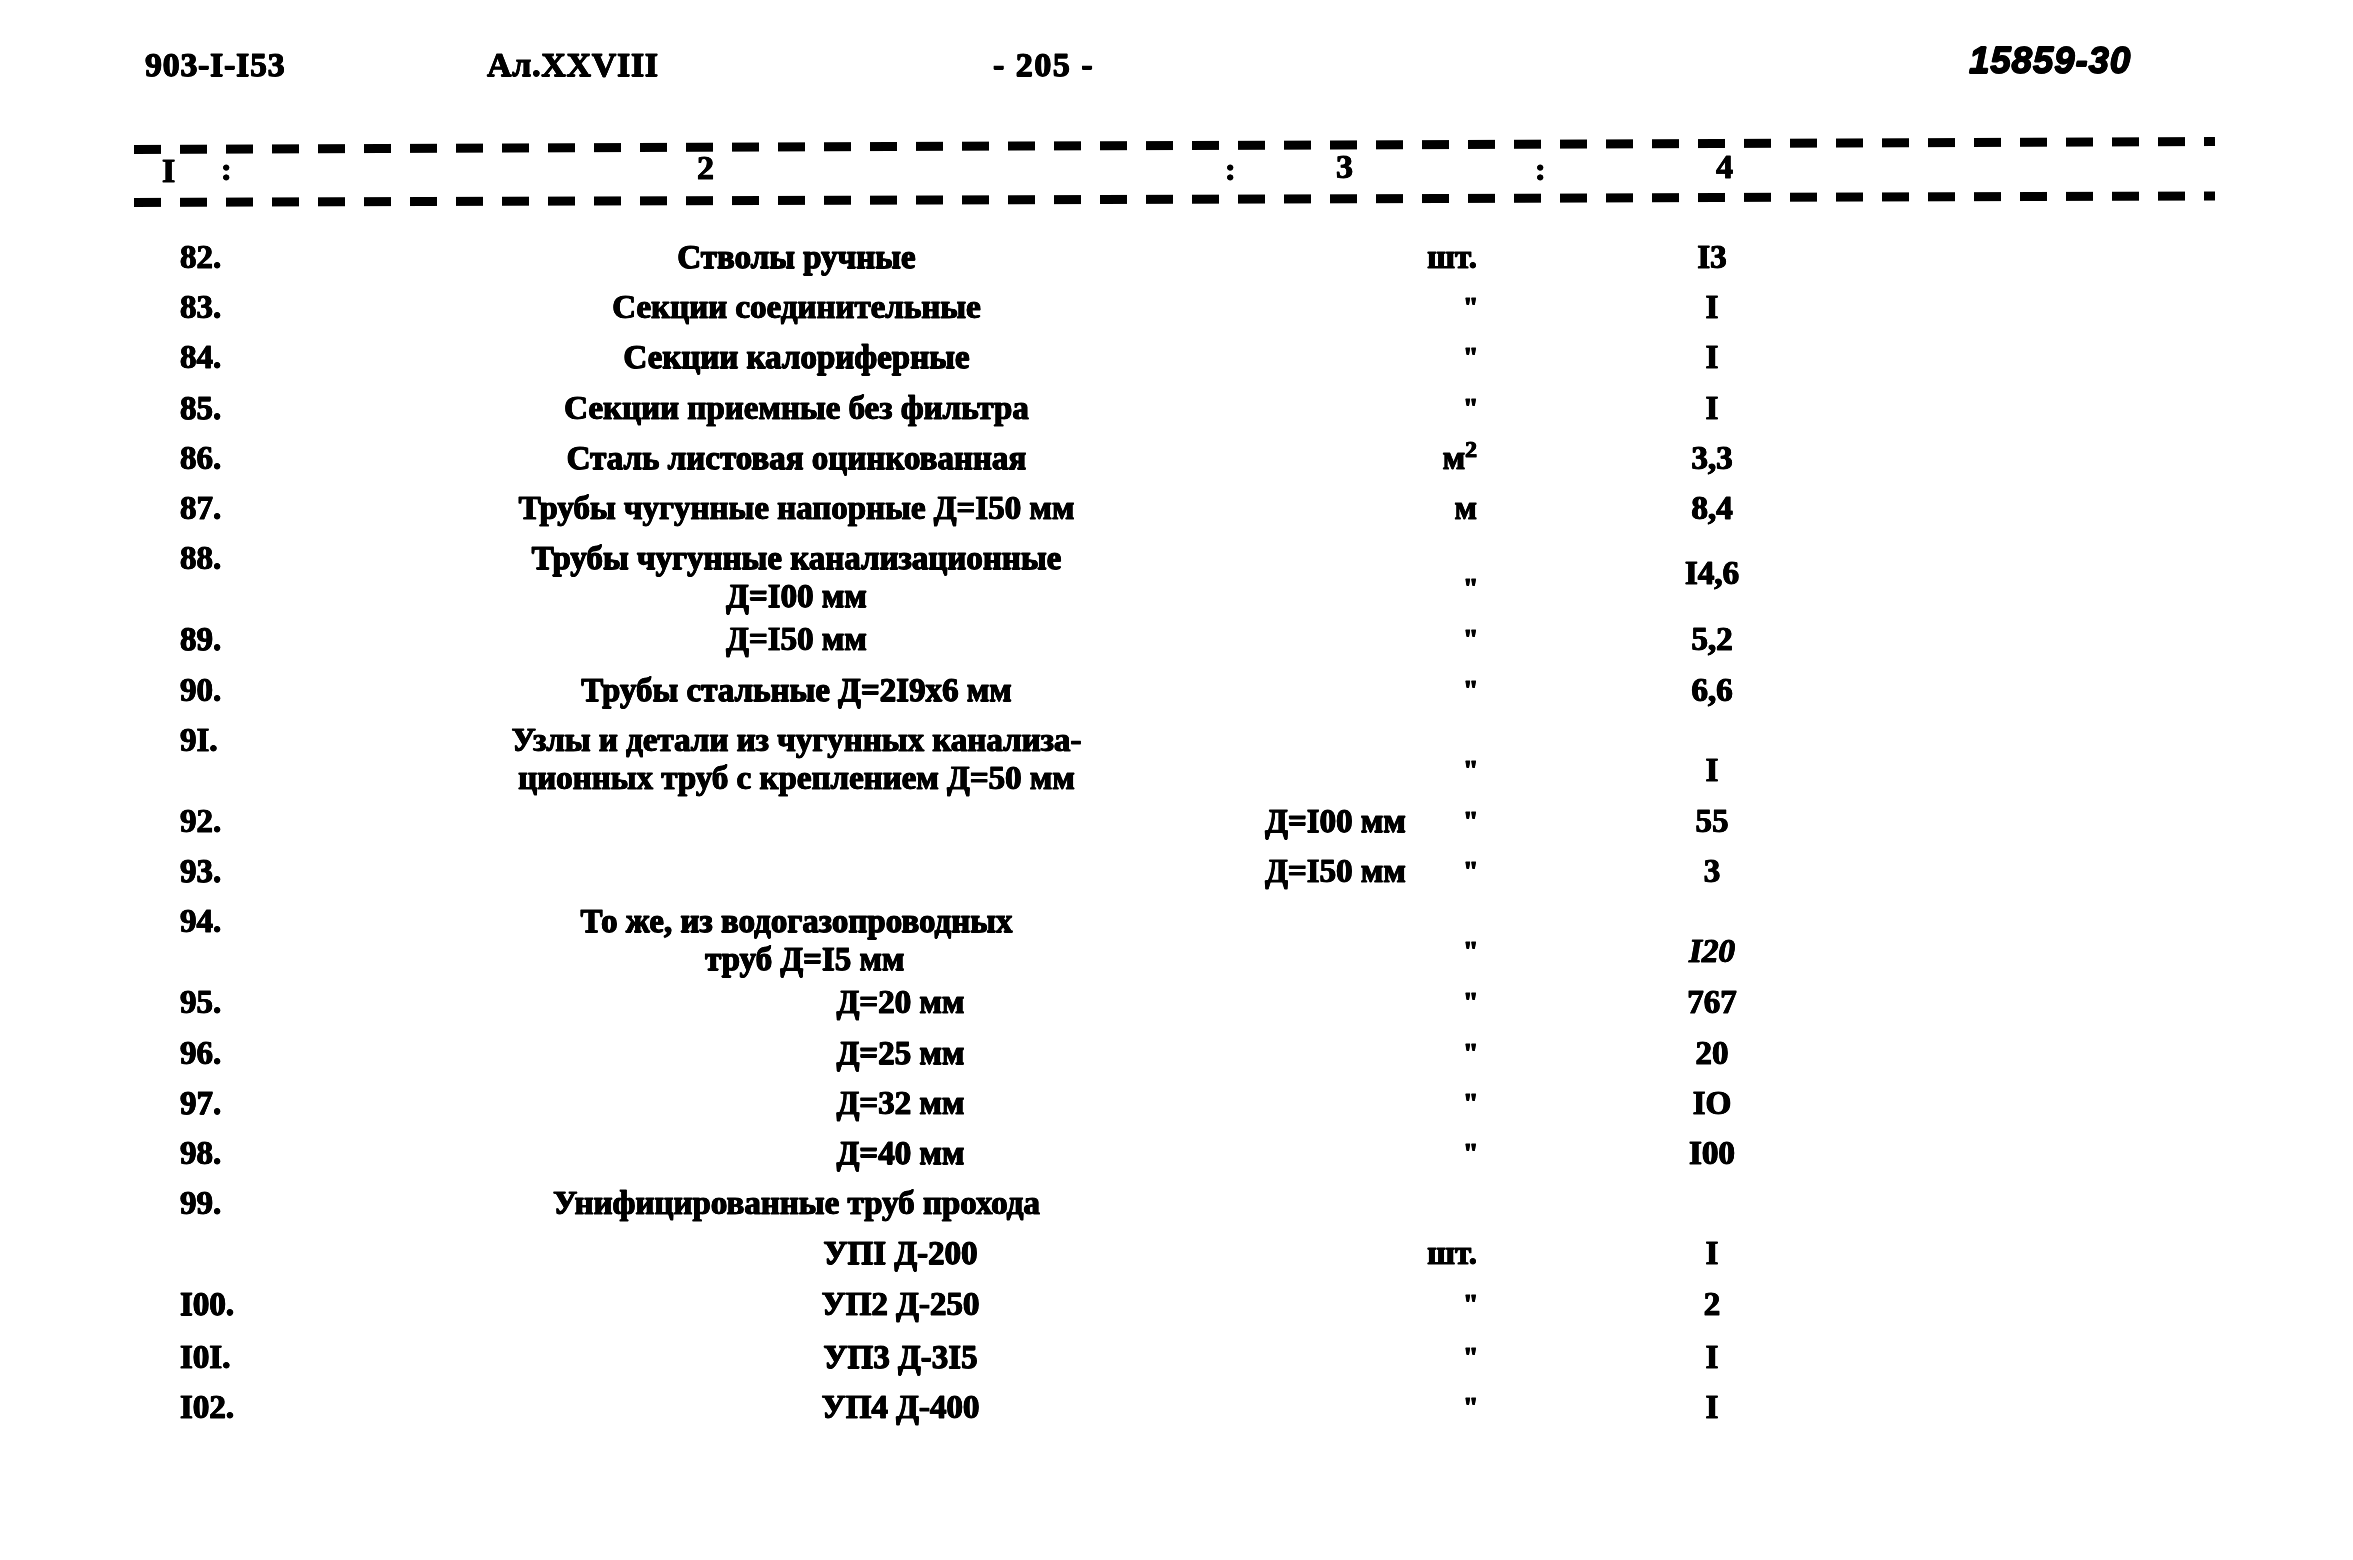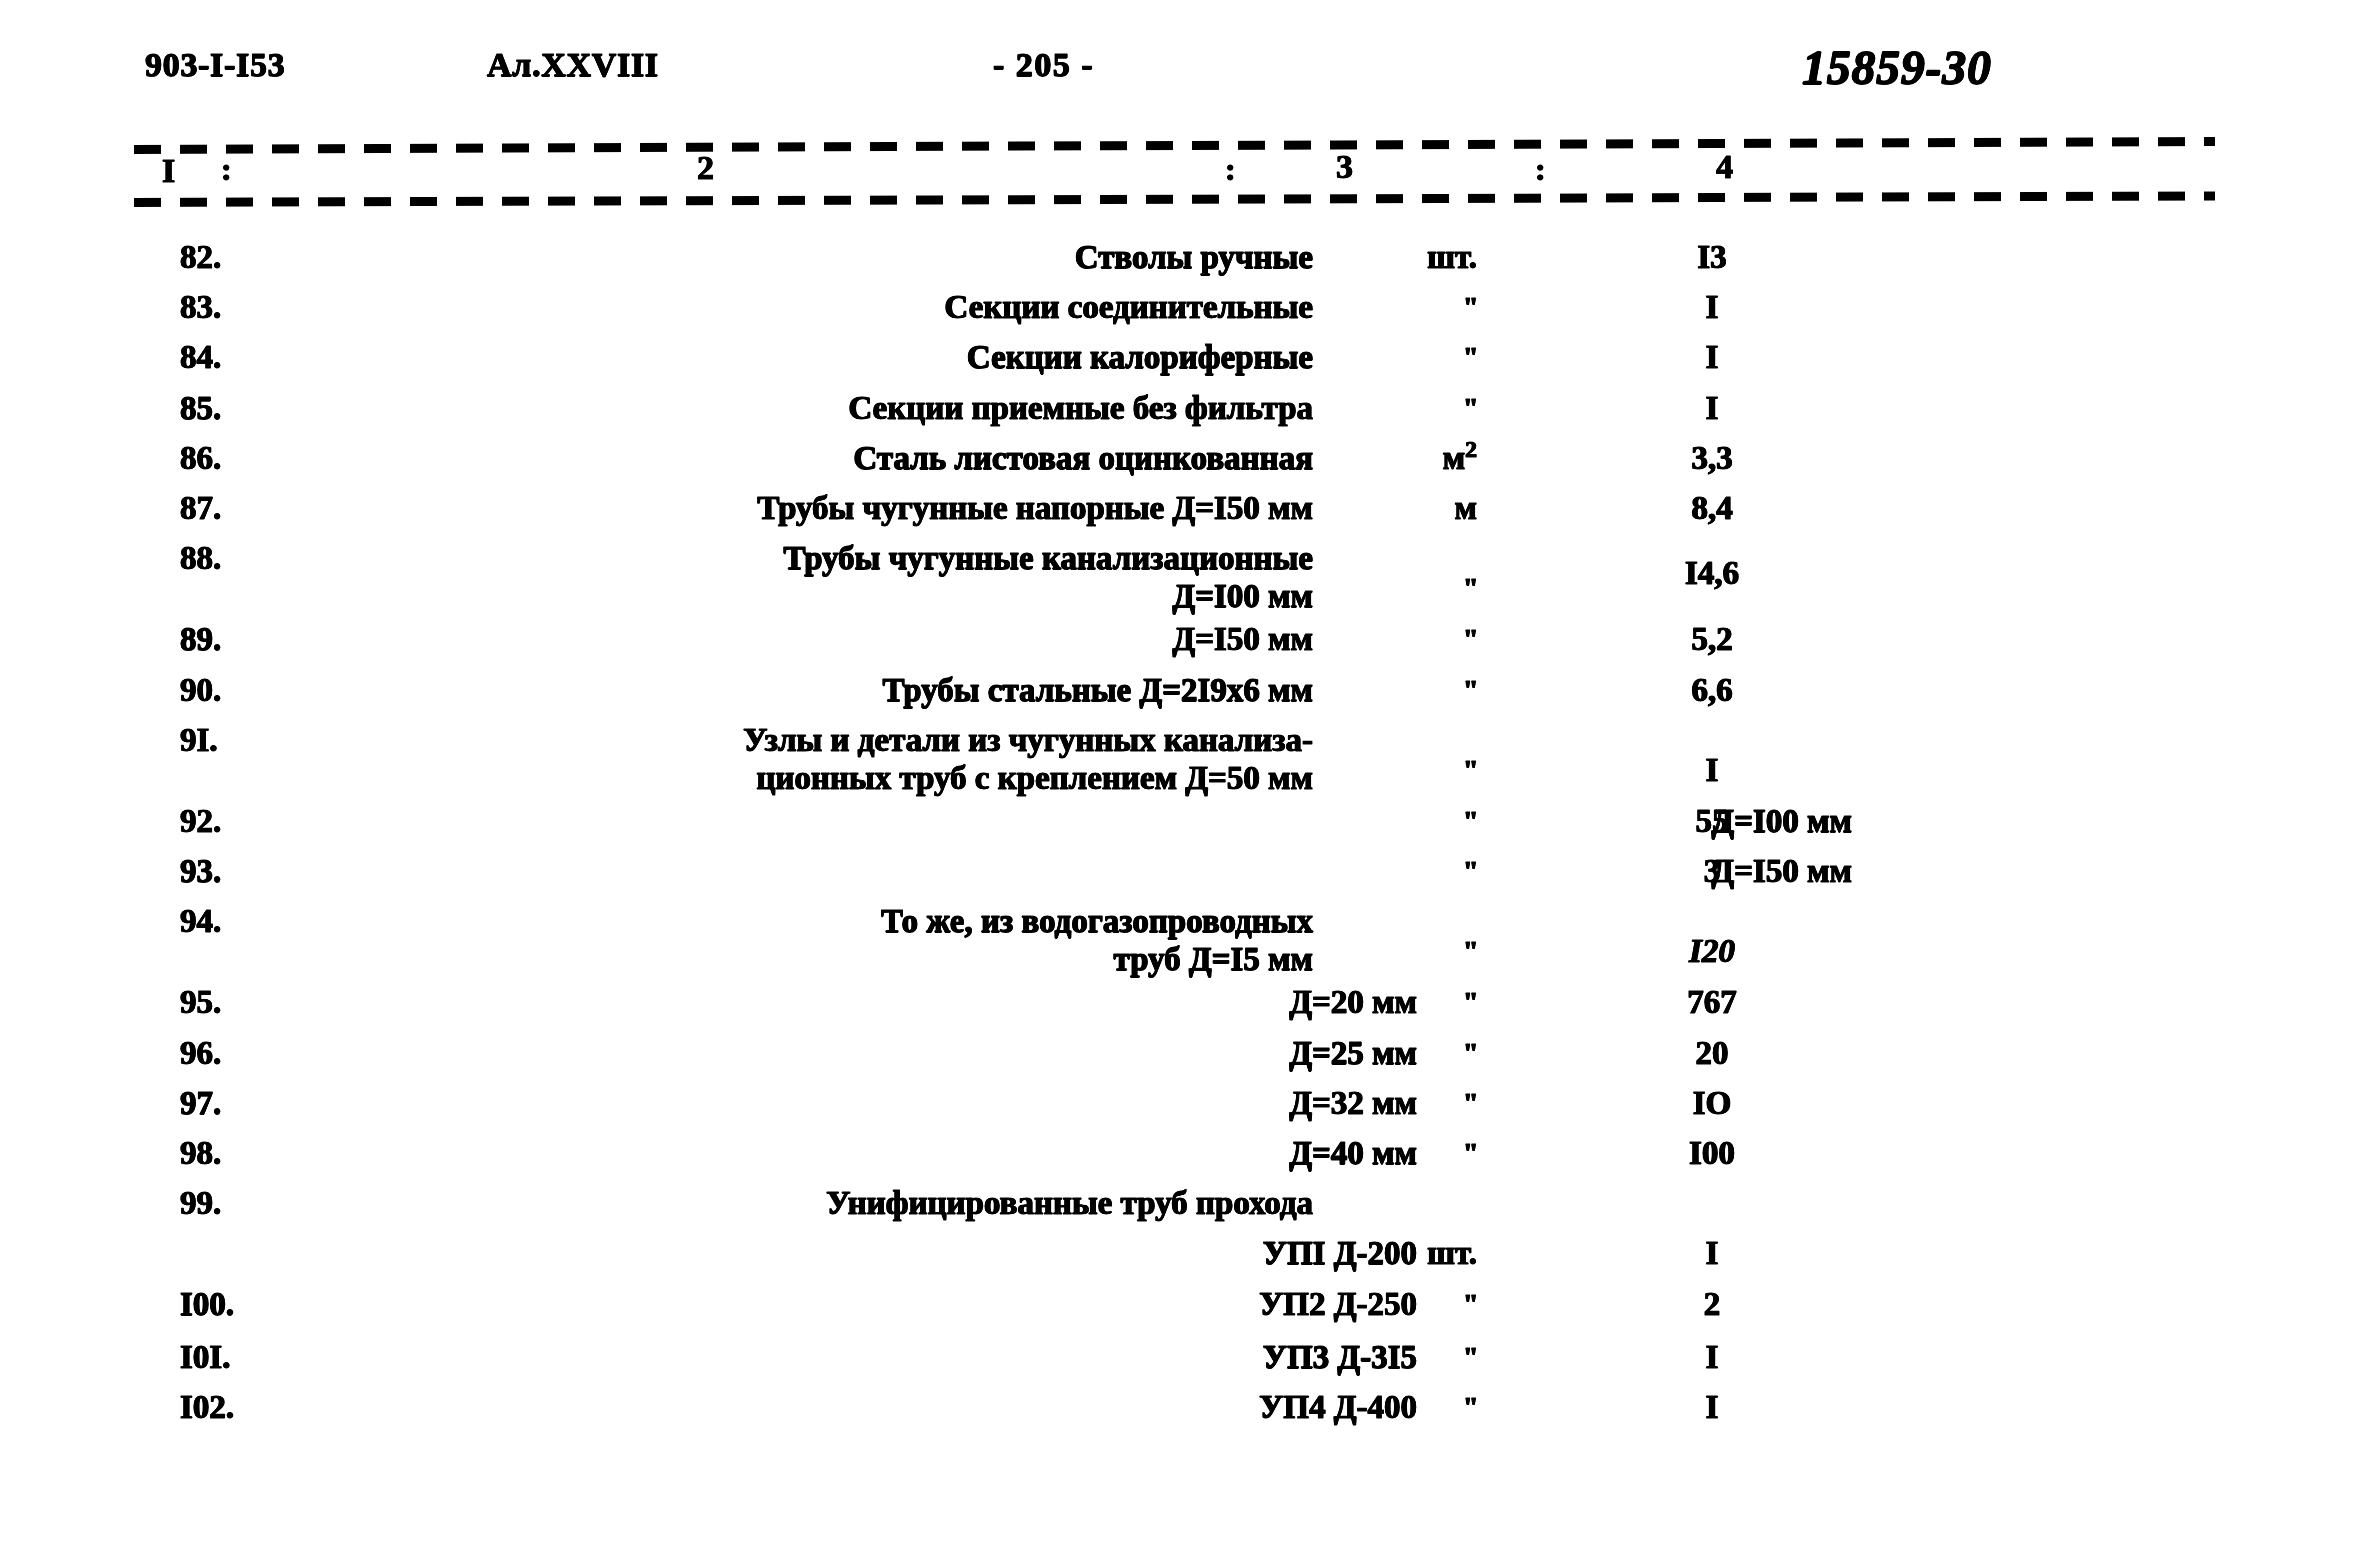--- a/index.html
+++ b/index.html
@@ -30,25 +30,25 @@
     font-size: 34px;
     letter-spacing: 0.7px;
     white-space: nowrap;
     -webkit-text-stroke: 0.8px #000;
     text-shadow: 0.6px 0 0 #000, -0.6px 0 0 #000, 0 0.5px 0 #000;
   }
   #doc-code   { left: 145px;  top: 0; }
   #album-ref  { left: 487px;  top: 0; }
   #page-no    { left: 993px; top: 0; letter-spacing: 1.5px; }
   #archive-no {
-    left: 1802px; top: -5.9px;
-    font-family: Liberation Serif, serif;
+    left: 1969px; top: -5.9px;
+    font-family: Liberation Sans, sans-serif;
     font-style: italic;
     font-weight: bold;
-    font-size: 48px;
+    font-size: 37px;
     letter-spacing: 0.7px;
     -webkit-text-stroke: 1px #000;
     text-shadow: 0.7px 0 0 #000, -0.7px 0 0 #000, 0 0.7px 0 #000, 0 -0.7px 0 #000;
   }
 
   
   .dash-rule {
     position: absolute;
     left: 134px;
     width: 2081px;
@@ -99,21 +99,21 @@
   .cell {
     position: absolute;
     font-weight: bold;
     font-size: 33px;
     line-height: 38px;
     white-space: pre;
     -webkit-text-stroke: 0.8px #000;
     text-shadow: 0.6px 0 0 #000, -0.6px 0 0 #000, 0 0.4px 0 #000;
   }
   .c-no   { left: 145px;  width: 140px; text-align: left; margin-left: 35px; }
-  .c-name { left: 280px;  width: 1033px; text-align: right; }
+  .c-name { left: 280px;  width: 1033px; text-align: center; }
   .c-name.indent1 { left: 384px; }
   .c-name.indent2 { left: 819px; }
   .c-unit { left: 1329px; width: 148px; text-align: right; }
   .c-qty  { left: 1616px; width: 192px; text-align: center; }
 
   .sup2 { font-size: 23.6px; vertical-align: super; line-height: 0; }
   .ditto { font-size: 28px; letter-spacing: -1.5px; }
 
   
   .row:nth-child(odd)  .c-name { transform: translateY(0.4px); }

